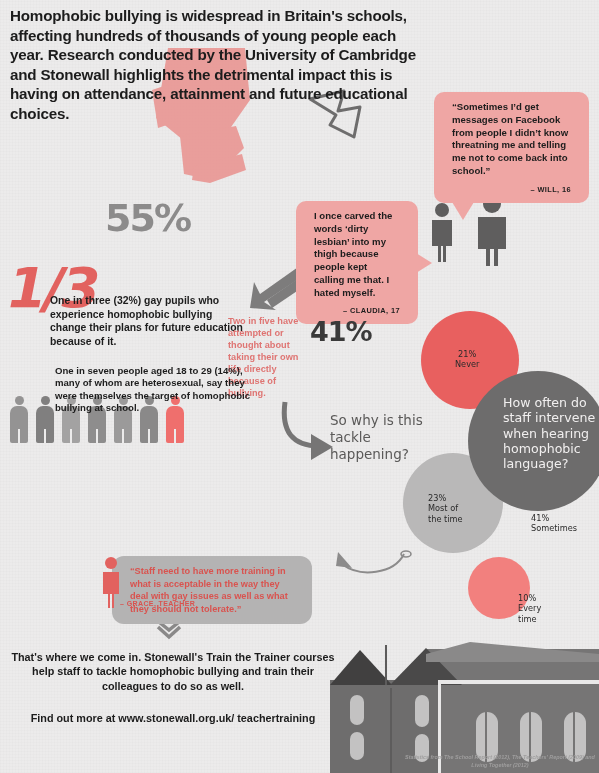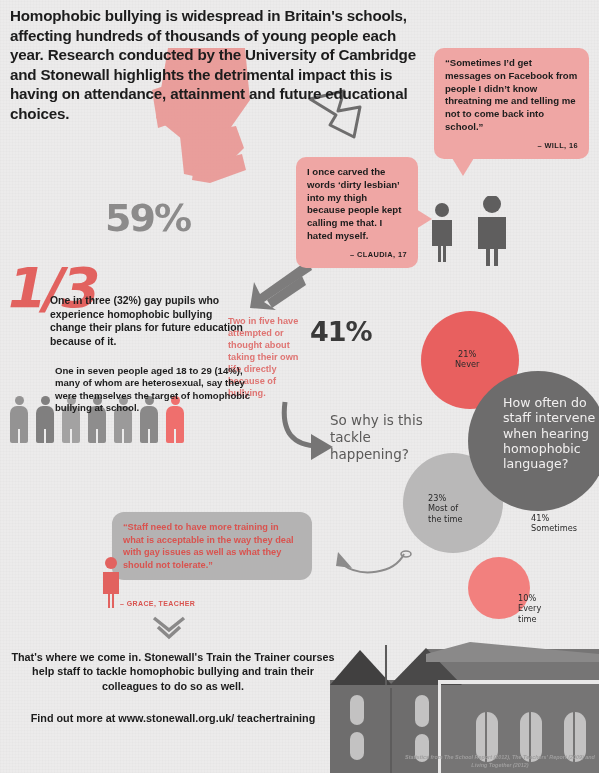--- a/index.html
+++ b/index.html
@@ -25,21 +25,21 @@
 
   
   .hand{position:absolute;left:150px;top:48px;width:110px;height:135px;z-index:2;}
 
   
   .arrow{position:absolute;z-index:4;}
 
   
   .bubble{
     position:absolute;border-radius:10px;z-index:5;
-    padding:9px 11px;box-sizing:border-box;
+    padding:9px 18px;box-sizing:border-box;margin-top:44px;
   }
   .bubble.pink{background:#efa6a4;color:#1d1d1d;}
   .bubble.gray{background:#b4b3b3;color:#d9534f;}
   .bubble .qtext{font-size:9.6px;line-height:1.33;font-weight:bold;}
   .bubble .attr{font-size:7.4px;font-weight:bold;letter-spacing:.4px;
     text-align:right;margin-top:7px;}
 
   .bub-will{left:434px;top:48px;width:155px;}
   .bub-will .tail{position:absolute;left:18px;bottom:-17px;width:0;height:0;
     border-left:11px solid transparent;border-right:11px solid transparent;
@@ -143,21 +143,21 @@
 
   <svg style="position:absolute;left:424px;top:196px;z-index:4;" width="100" height="70" viewBox="0 0 100 70">
     <g fill="#5f5e5e">
       <circle cx="18" cy="14" r="7"></circle>
       <path d="M8 24 h20 v26 h-6 v16 h-3 v-16 h-2 v16 h-3 v-16 h-6 z"></path>
       <circle cx="68" cy="8" r="9"></circle>
       <path d="M54 21 h28 v32 h-8 v17 h-4 v-17 h-4 v17 h-4 v-17 h-8 z"></path>
     </g>
   </svg>
 
-  <div class="bignum n55">59%</div>
+  <div class="bignum n55">55%</div>
 
   <div class="bignum n13">1/3</div>
   <div class="stat s13">One in three (32%) gay pupils who experience homophobic bullying change their plans for future education because of it.</div>
 
   <svg class="arrow" style="left:250px;top:258px;" width="62" height="56" viewBox="0 0 62 56">
     <g fill="#7d7c7c">
       <path d="M58 2 L62 12 L14 44 L26 52 L0 50 L4 24 L10 36 Z"></path>
       <path d="M52 18 L56 27 L22 50 L17 42 Z"></path>
     </g>
   </svg>

